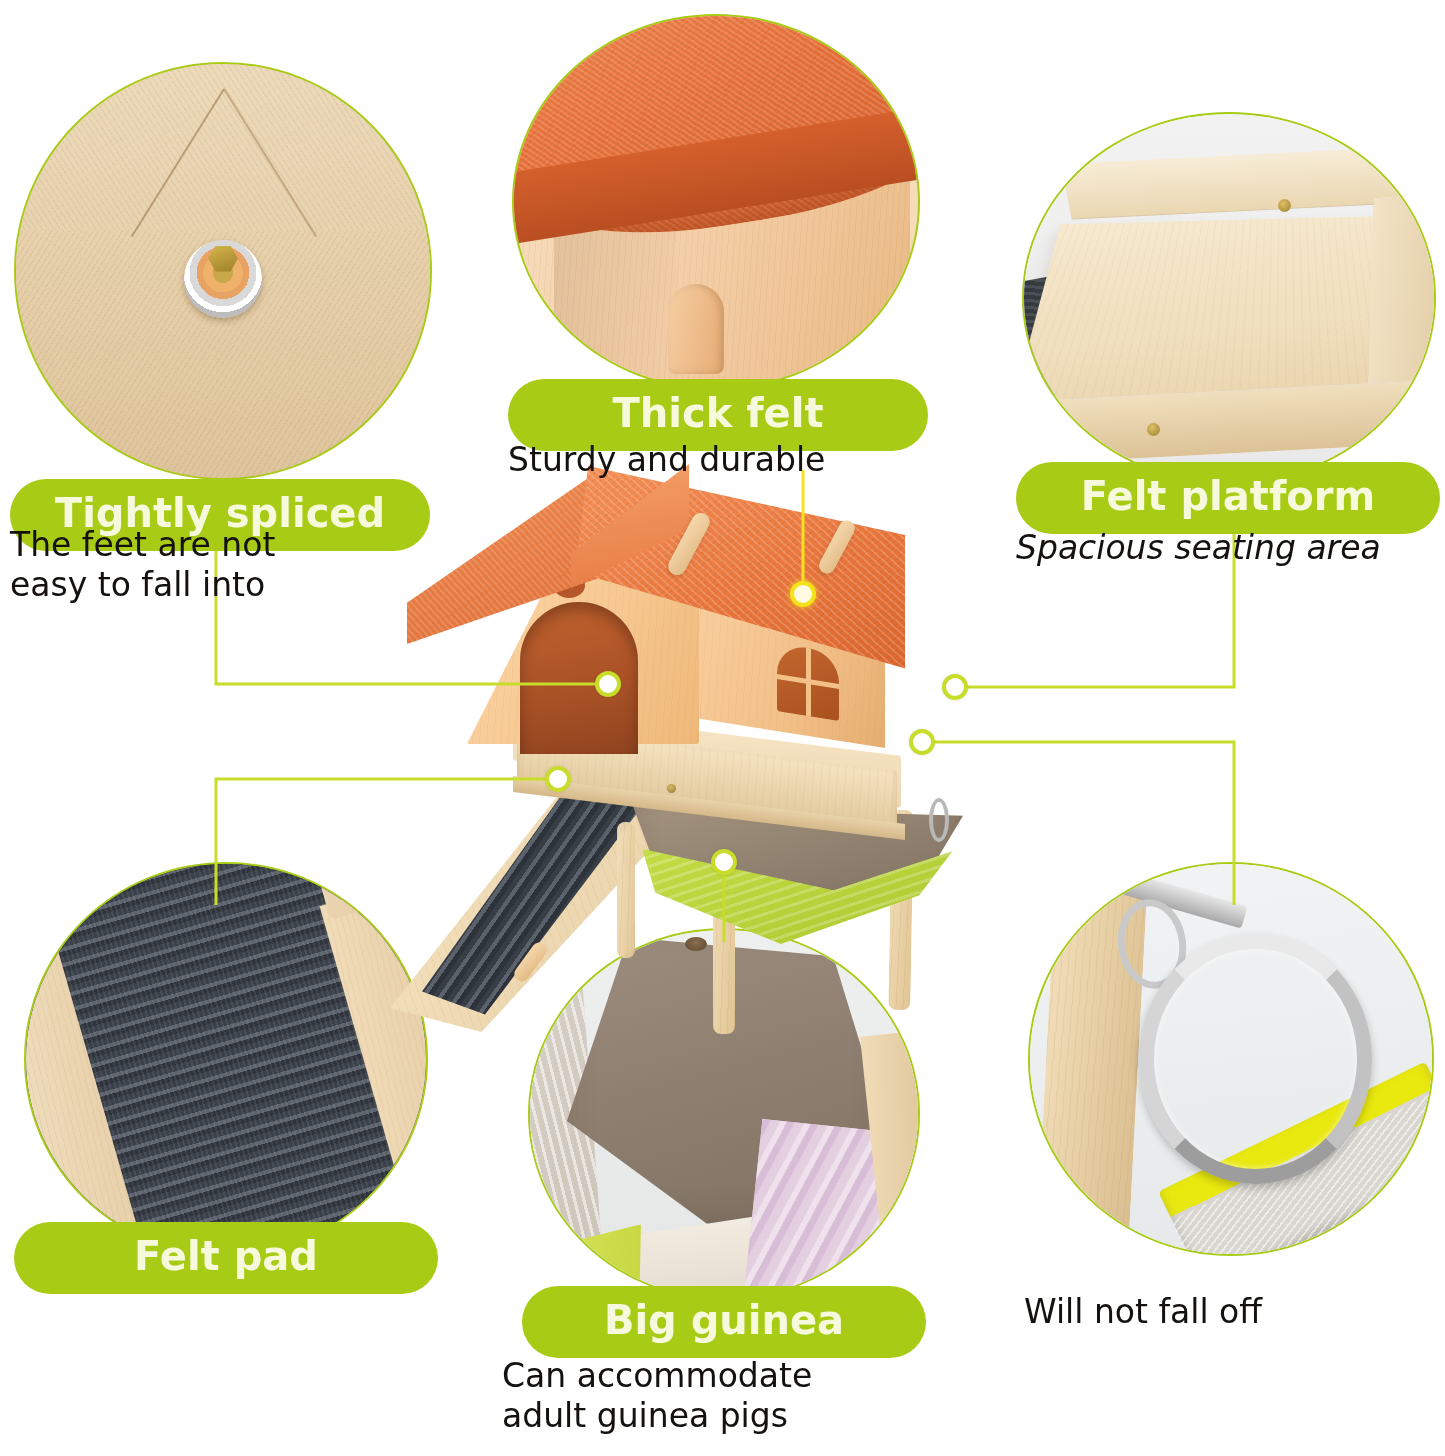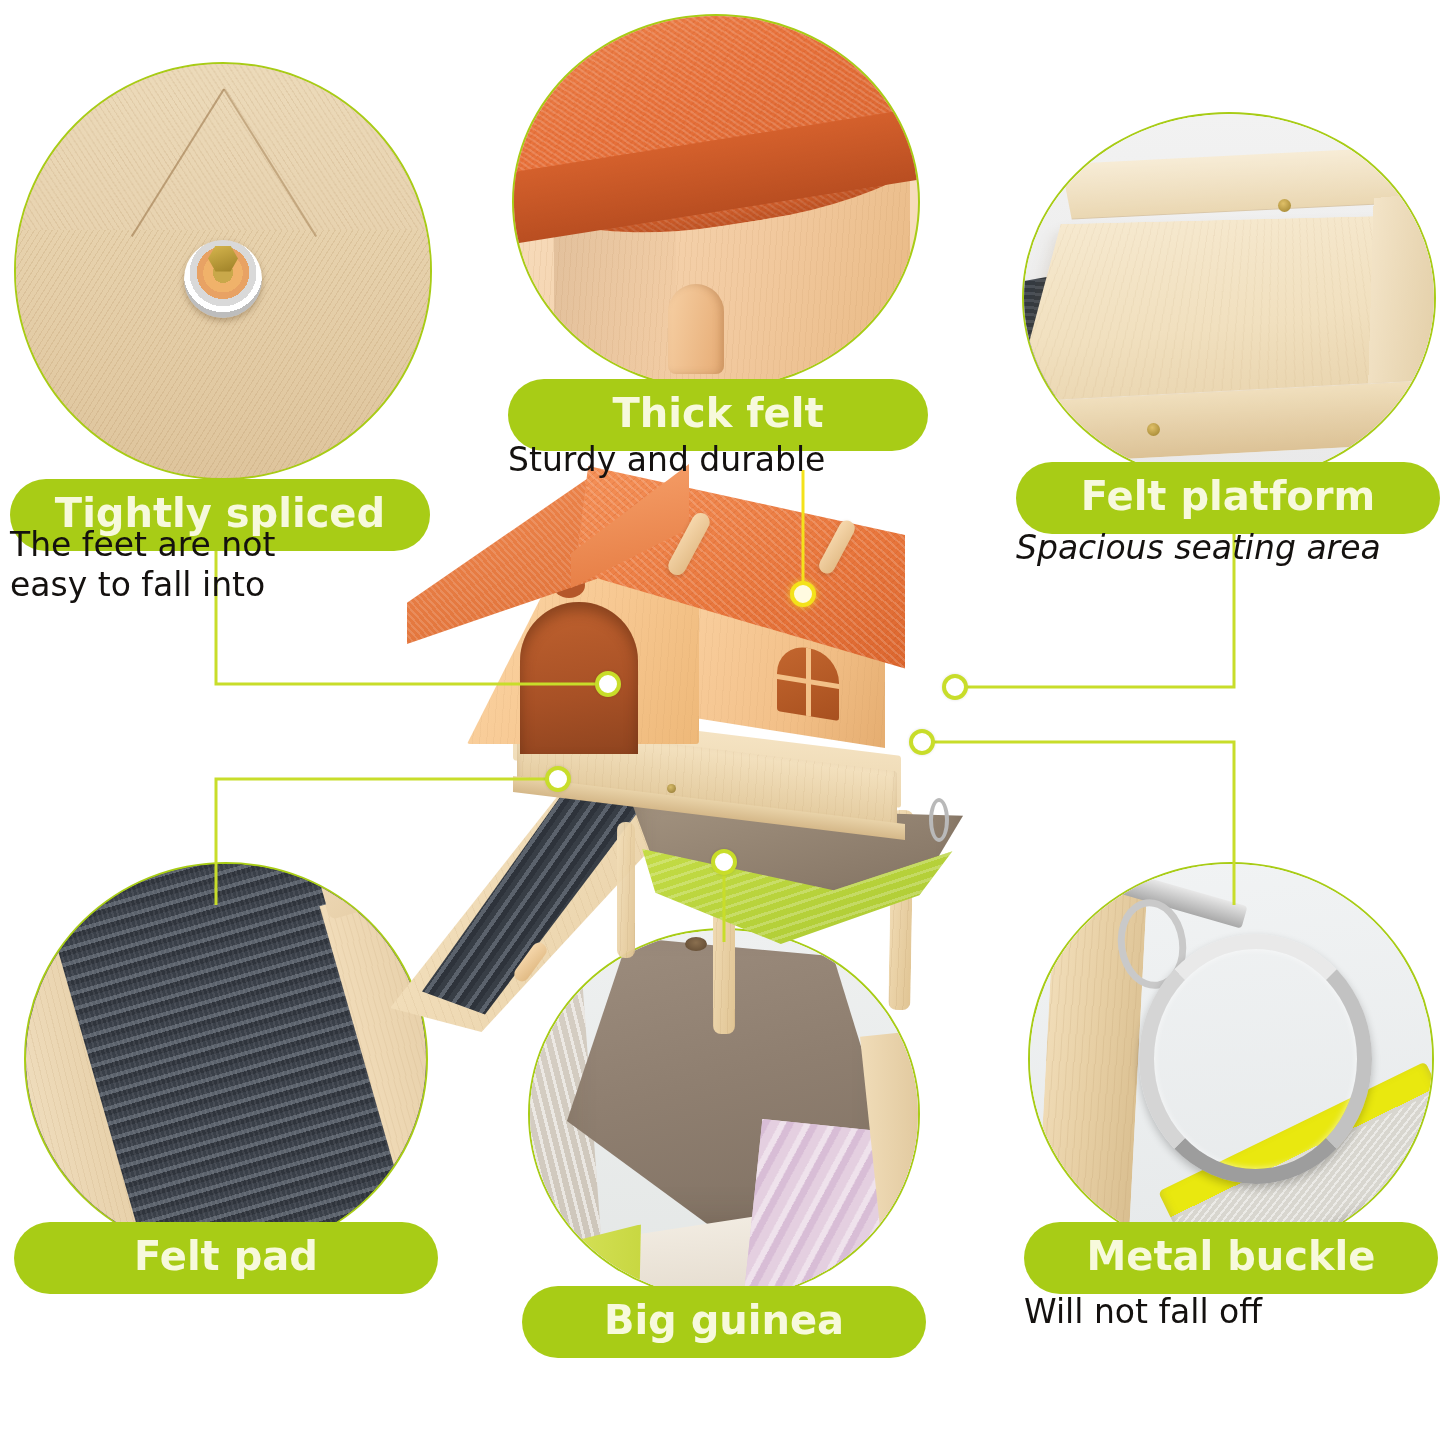--- a/index.html
+++ b/index.html
@@ -512,33 +512,34 @@
       <div class="ham-fleece"></div>
       <div class="ham-suede"></div>
       <div class="ham-grommet"></div>
       <div class="ham-white"></div>
       <div class="ham-pink"></div>
       <div class="ham-lime"></div>
       <div class="ham-wood"></div>
     </div>
   </div>
   <div class="pill" style="left:522px; top:1286px; width:404px;">Big guinea</div>
+  <div class="sub" style="left:502px; top:1356px; width:444px;">Can accommodate
+adult guinea pigs</div>
 
   <div class="inset" style="left:1028px; top:862px; width:406px; height:394px;">
     <div class="photo">
       <div class="buck-bg"></div>
       <div class="buck-post"></div>
       <div class="buck-screweye"></div>
       <div class="buck-eye"></div>
       <div class="buck-strap"></div>
       <div class="buck-strap-fur"></div>
       <div class="buck-ring"></div>
     </div>
   </div>
-  <div class="pill" style="left:1024px; top:1222px; width:414px;">Metal buckle</div>
   <div class="sub" style="left:1024px; top:1292px; width:414px;">Will not fall off</div>
 
   <div id="product">
 
     <div class="pr ramp-board"></div>
     <div class="pr ramp-carpet"></div>
     <div class="pr ramp-peg" style="left:270px; top:368px; width:16px; height:46px; transform:rotate(36deg);"></div>
     <div class="pr ramp-peg" style="left:128px; top:470px; width:15px; height:44px; transform:rotate(36deg);"></div>
 
     <div class="pr leg leg-far"></div>

